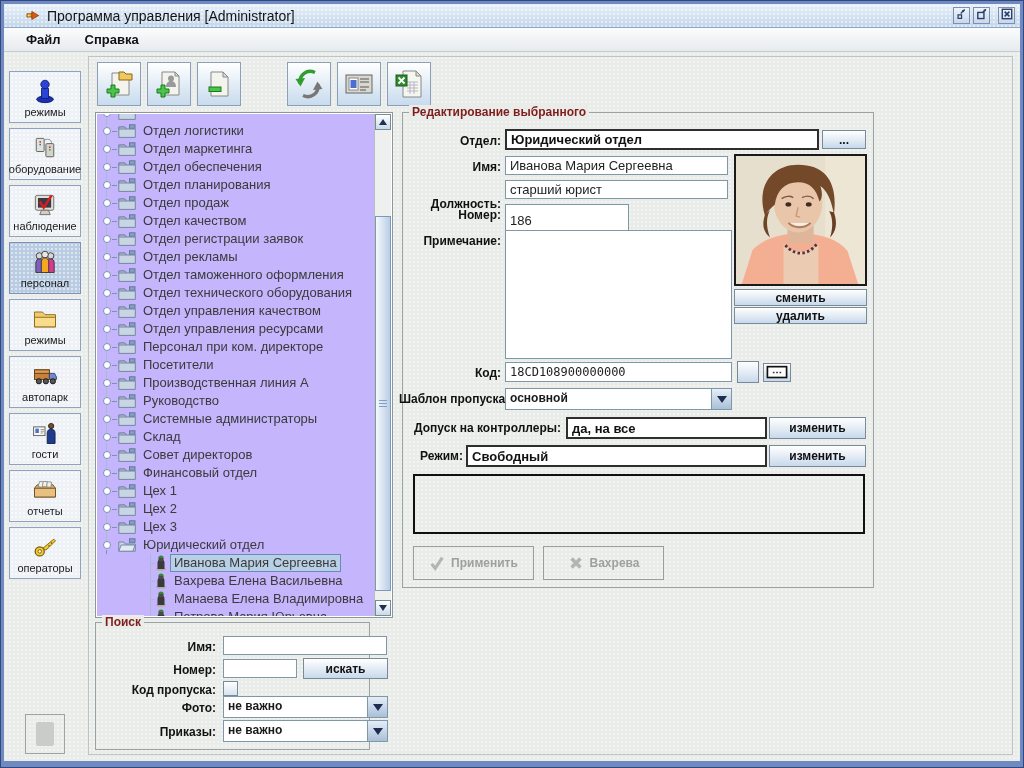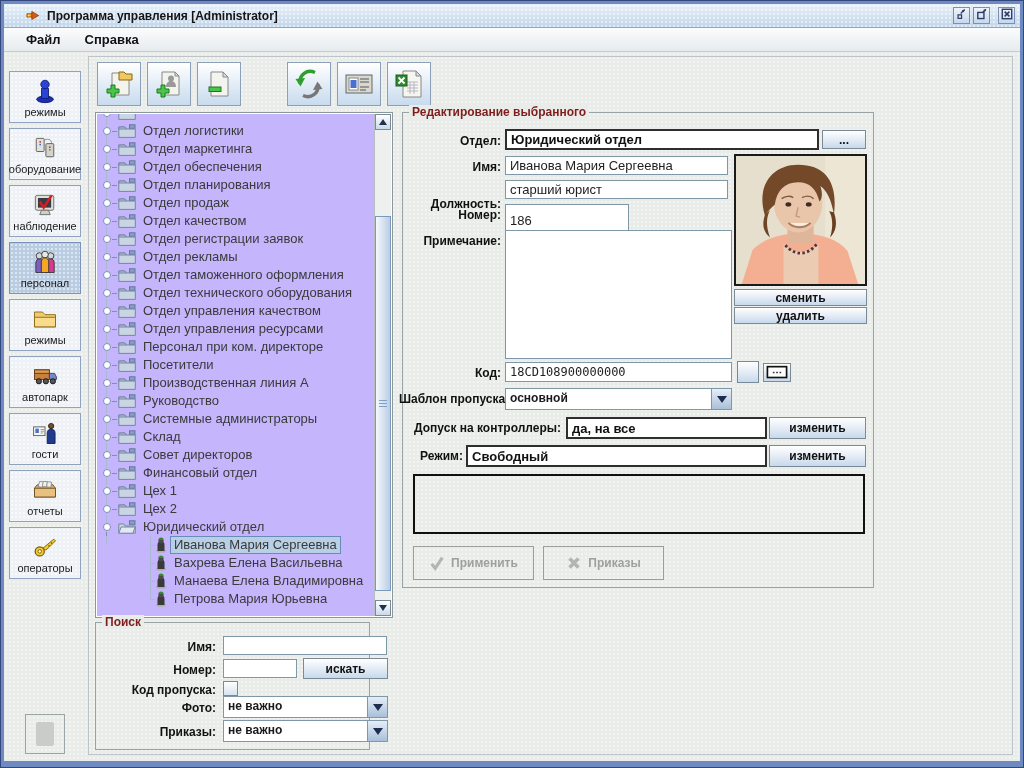--- a/index.html
+++ b/index.html
@@ -6,21 +6,21 @@
   html,body{width:1024px;height:768px;overflow:hidden}
   body{font-family:"Liberation Sans",sans-serif;position:relative;background:#fff}
   #root{position:absolute;inset:0;width:1024px;height:768px;background:#6e8ac1;box-shadow:inset 0 0 0 1px #33477e}
 
   
   .titlebar{position:absolute;left:4px;top:4px;width:1016px;height:24px;display:flex;align-items:center;
     background-image:radial-gradient(rgba(255,255,255,.5) 1px,transparent 1.3px),linear-gradient(#e7f0f9,#c3d6ea);
     background-size:4px 4px,100% 100%;border-bottom:1px solid #8fa6c4;padding-left:22px}
   .app-ico{width:15px;height:15px;margin-right:6px;flex:0 0 15px}
   .app-ico svg{width:100%;height:100%}
-  .title-text{font-size:12px;font-weight:bold;color:#141414;white-space:nowrap}
+  .title-text{font-size:14px;font-weight:normal;color:#141414;white-space:nowrap}
   .win-ctrls{margin-left:auto;display:flex;gap:3px;padding-right:5px}
   .win-btn{width:17px;height:17px;border:1px solid #7d8fb0;background:linear-gradient(#eef4fb,#c6d8ec);display:flex;align-items:center;justify-content:center}
   .win-btn svg{width:14px;height:14px}
   .win-btn.close{margin-left:5px}
 
   
   .menubar{position:absolute;left:4px;top:28px;width:1016px;height:24px;display:flex;align-items:center;
     background:linear-gradient(#fbfcfd,#e6ebee);border-bottom:1px solid #c5ccd3;padding-left:12px;gap:4px}
   .menu-item{font-size:13px;font-weight:bold;color:#111;padding:2px 10px;white-space:nowrap}
 
@@ -585,20 +585,31 @@
     <span class="handle"></span>
     <span class="ficon">
                 <svg viewBox="0 0 18 14">
                   <rect x="11.5" y=".8" width="5.5" height="3.5" fill="#8aa0c0" stroke="#60789c"></rect>
                   <path d="M.8 3h6l1.5 2h9v8.4H.8z" fill="#c9d5e3" stroke="#7487a2"></path>
                   <path d="M.8 3h6l1.5 2H.8z" fill="#b2c2d8" stroke="#7487a2"></path>
                 </svg>
               </span>
     <span class="tlabel">Цех 2</span>
   </div>
+            <div class="trow dept">
+    <span class="handle"></span>
+    <span class="ficon">
+                <svg viewBox="0 0 18 14">
+                  <rect x="11.5" y=".8" width="5.5" height="3.5" fill="#8aa0c0" stroke="#60789c"></rect>
+                  <path d="M.8 3h6l1.5 2h9v8.4H.8z" fill="#c9d5e3" stroke="#7487a2"></path>
+                  <path d="M.8 3h6l1.5 2H.8z" fill="#b2c2d8" stroke="#7487a2"></path>
+                </svg>
+              </span>
+    <span class="tlabel">Цех 3</span>
+  </div>
             <div class="trow dept open">
     <span class="handle"></span>
     <span class="ficon">
                 <svg viewBox="0 0 18 14">
                   <rect x="11.5" y=".8" width="5.5" height="3.5" fill="#8aa0c0" stroke="#60789c"></rect>
                   <path d="M.8 4h5l1.5 2h10v7.2H.8z" fill="#c9d5e3" stroke="#7487a2"></path>
                   <path d="M3.2 7h14l-2.4 6.2H.8z" fill="#e2e9f2" stroke="#7487a2"></path>
                 </svg>
               </span>
     <span class="tlabel">Юридический отдел</span>
@@ -754,21 +765,21 @@
             </svg>
           </span>
           <span>Применить</span>
       </button>
       <button class="btn disabled" style="left:140px;top:433px;width:121px;height:34px">
         <span class="bicon">
             <svg viewBox="0 0 18 18">
               <path d="M4 4l10 10M14 4L4 14" stroke="#b4b4b4" stroke-width="4"></path>
             </svg>
           </span>
-          <span>Приказы</span>
+          <span>Вахрева</span>
       </button>
     </div>
 
     <div class="grpbox" style="left:91px;top:570px;width:275px;height:128px">
       <span class="legend">Поиск</span>
 
       <span class="flabel" style="left:0;top:17px;width:120px">Имя:</span>
       <input class="fld" style="left: 127px; top: 13px; width: 164px; height: 19px;">
 
       <span class="flabel" style="left:0;top:40px;width:120px">Номер:</span>

